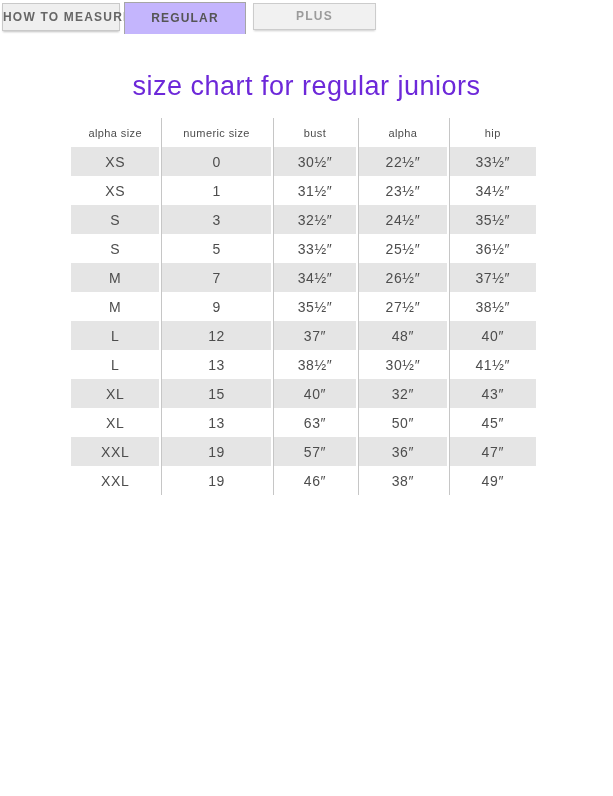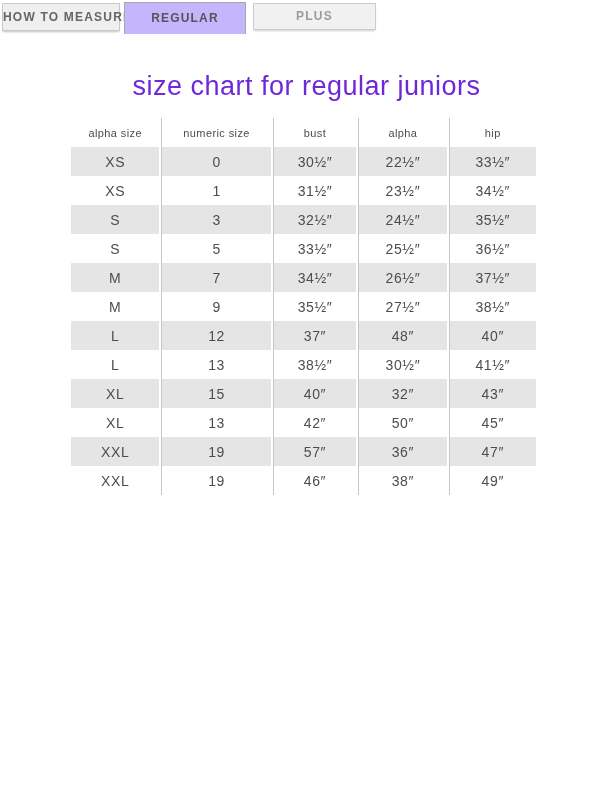--- a/index.html
+++ b/index.html
@@ -183,21 +183,21 @@
       <tr class="stripe">
         <td>XL</td>
         <td>15</td>
         <td>40″</td>
         <td>32″</td>
         <td>43″</td>
       </tr>
       <tr>
         <td>XL</td>
         <td>13</td>
-        <td>42″</td>
+        <td>63″</td>
         <td>50″</td>
         <td>45″</td>
       </tr>
       <tr class="stripe">
         <td>XXL</td>
         <td>19</td>
         <td>57″</td>
         <td>36″</td>
         <td>47″</td>
       </tr>

